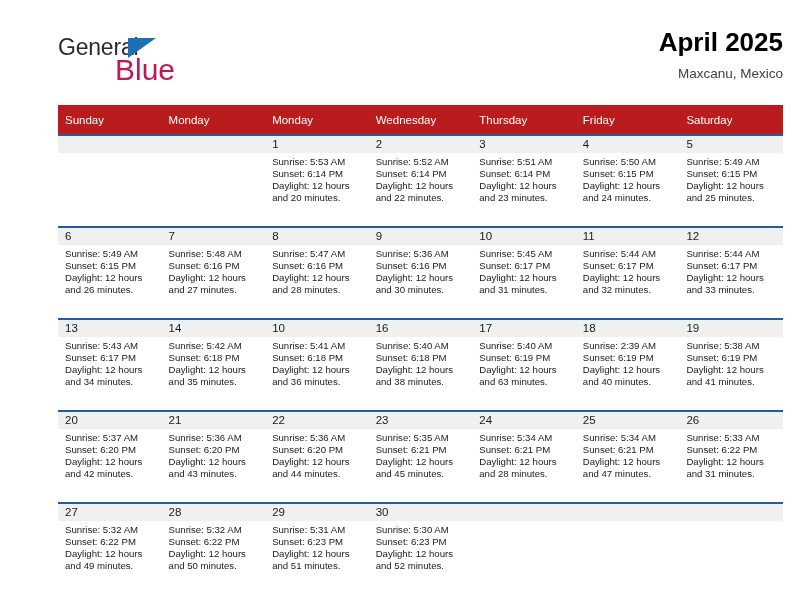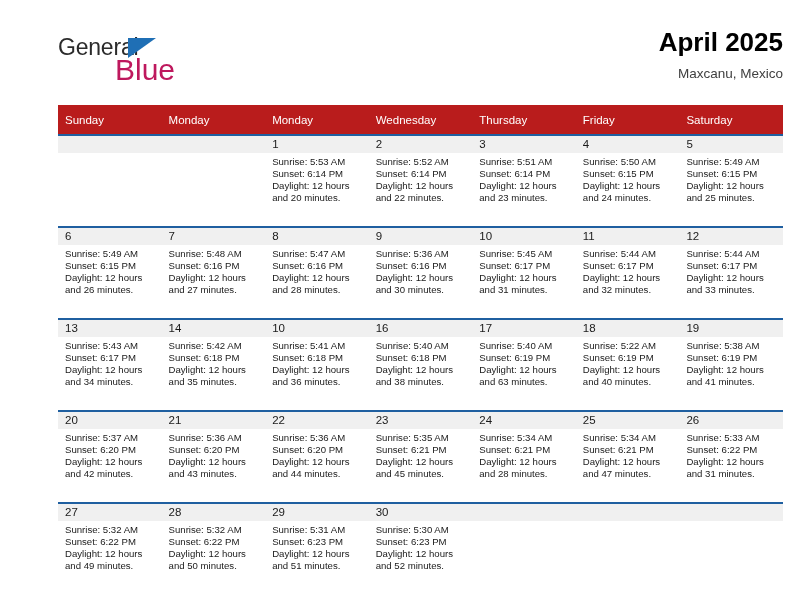--- a/index.html
+++ b/index.html
@@ -415,21 +415,21 @@
               <div>Sunset: 6:19 PM</div>
               <div>Daylight: 12 hours</div>
               <div>and 63 minutes.</div>
             </div>
           </div>
         </td>
         <td>
           <div class="cell">
             <div class="daynum-band">18</div>
             <div class="details">
-              <div>Sunrise: 5:22 AM</div>
+              <div>Sunrise: 2:39 AM</div>
               <div>Sunset: 6:19 PM</div>
               <div>Daylight: 12 hours</div>
               <div>and 40 minutes.</div>
             </div>
           </div>
         </td>
         <td>
           <div class="cell">
             <div class="daynum-band">19</div>
             <div class="details">

